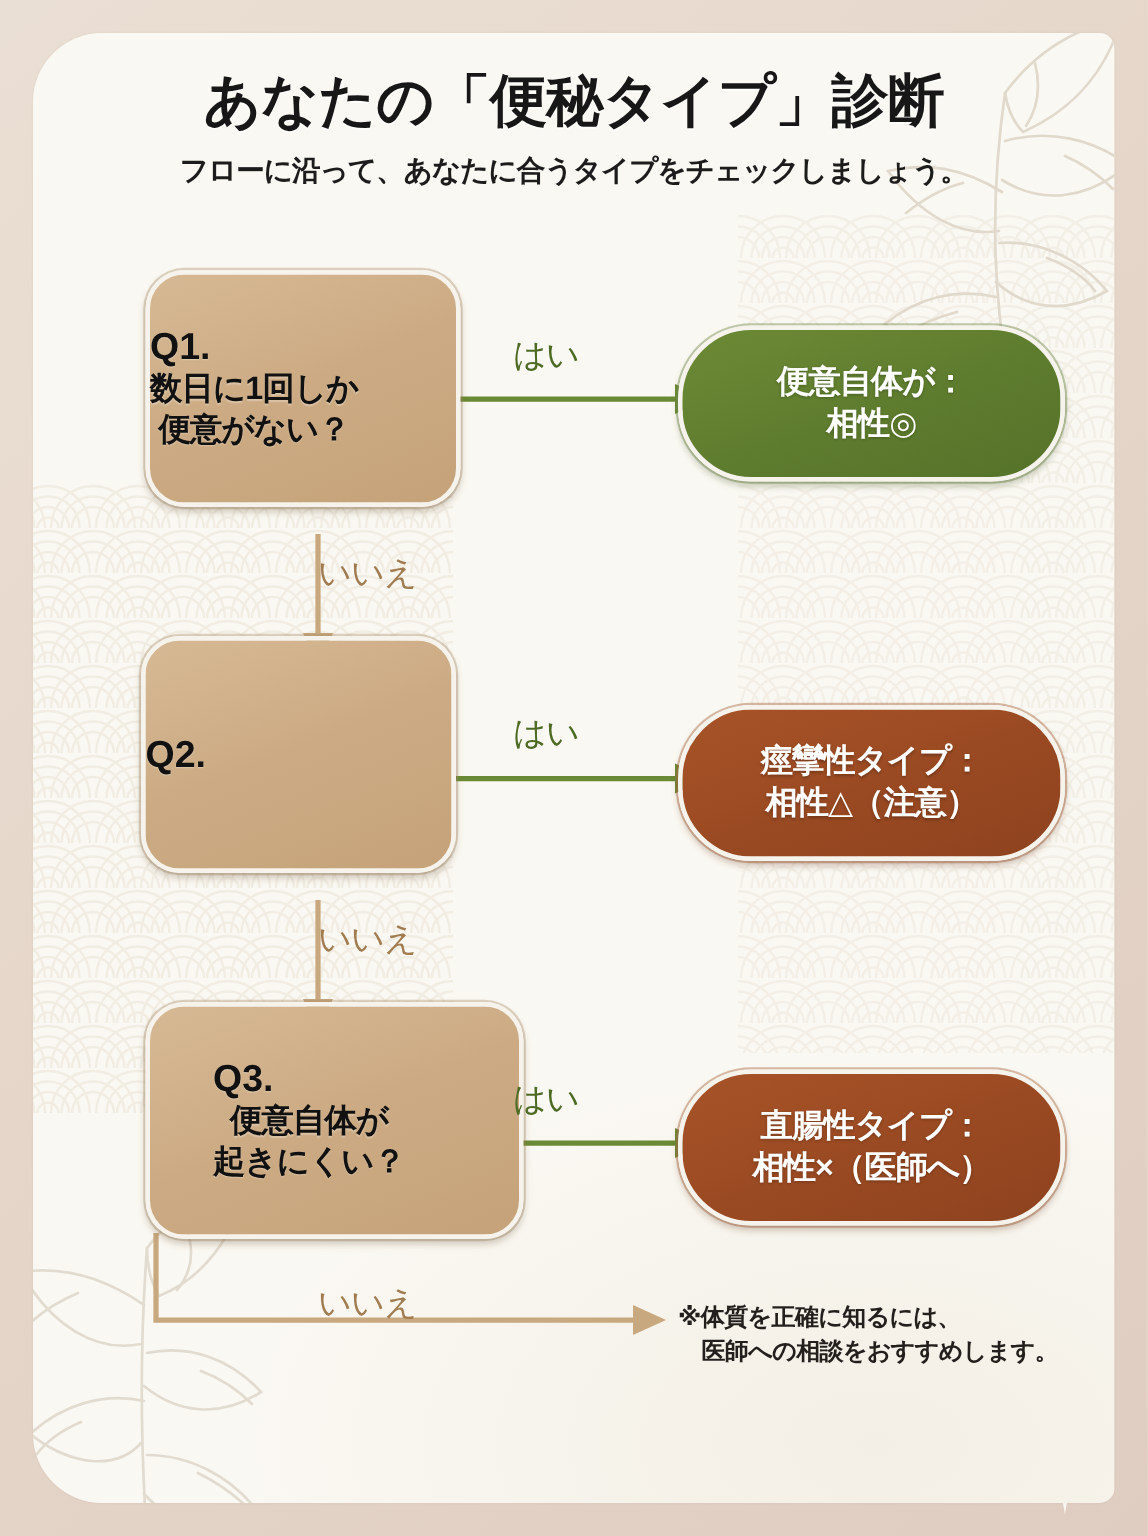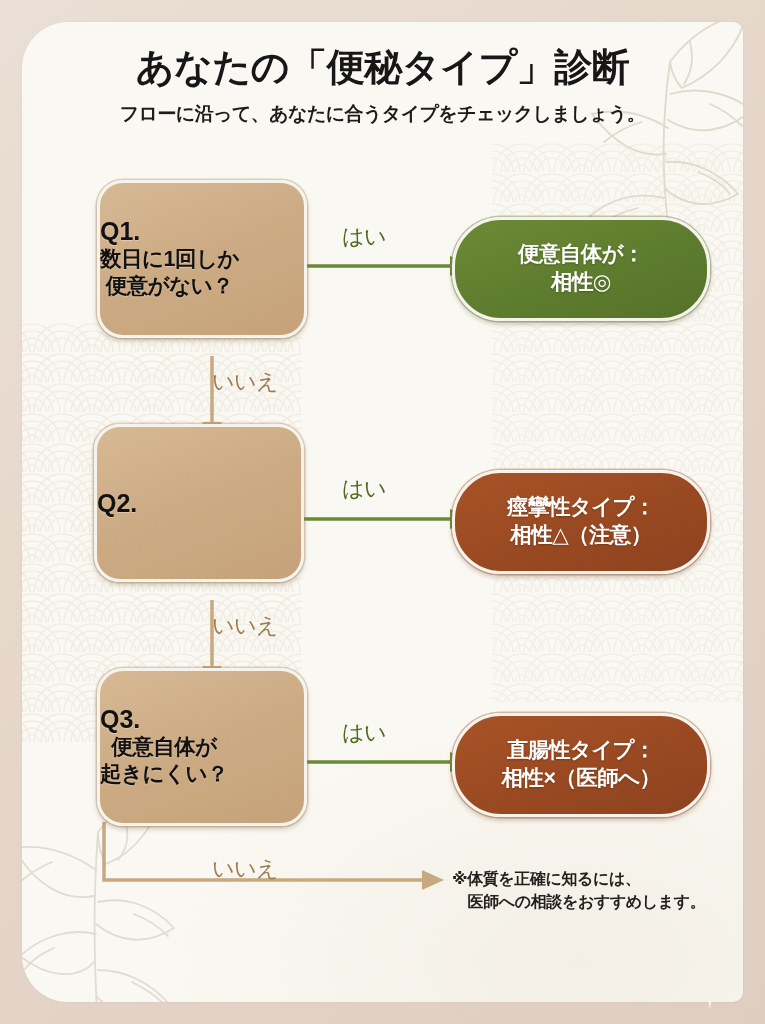--- a/index.html
+++ b/index.html
@@ -340,21 +340,21 @@
     <div class="qbox" style="left:75px; top:158px;">
       <div class="qnum">Q1.</div>
       <div class="qtext">数日に1回しか
 便意がない？</div>
     </div>
 
     <div class="qbox" style="left:72px; top:402px;">
       <div class="qnum">Q2.</div>
     </div>
 
-    <div class="qbox" style="left:75px; top:646px;">
+    <div class="qbox" style="left:75px; top:646px;padding-left:42px;">
       <div class="qnum">Q3.</div>
       <div class="qtext">便意自体が
 起きにくい？</div>
     </div>
 
     <div class="abox green" style="left:430px; top:195px;">
       <div class="atext">便意自体が：
 相性◎</div>
     </div>
 

